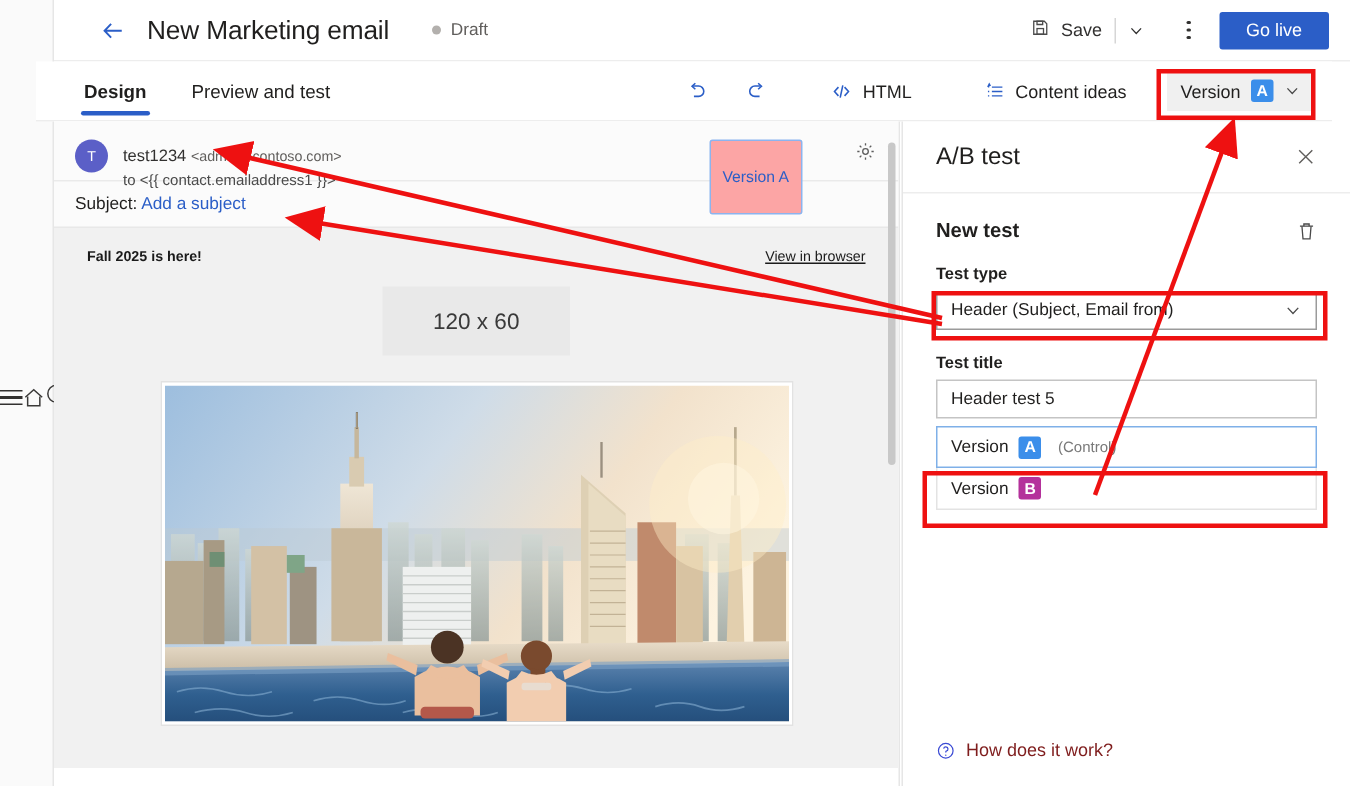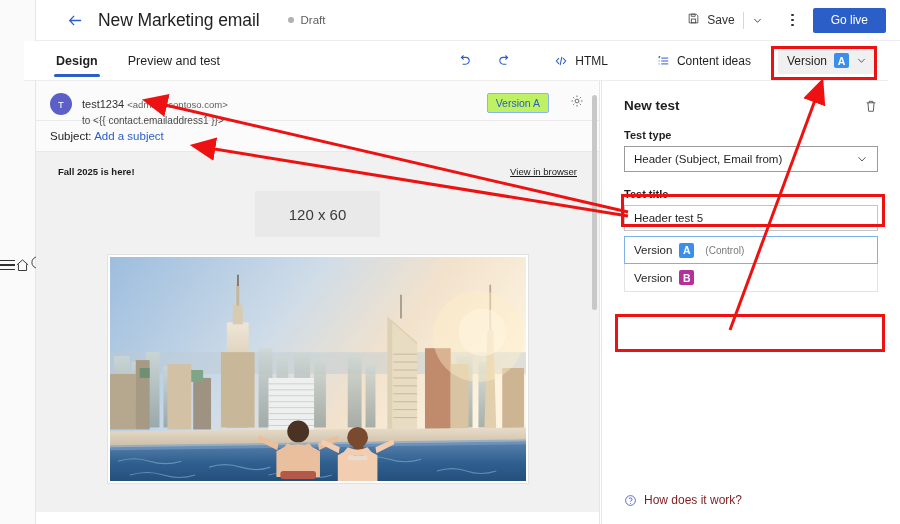--- a/index.html
+++ b/index.html
@@ -101,22 +101,22 @@
   .mailhdr-row{display:flex;align-items:flex-start;}
   .avatar{
     width:22px;height:22px;border-radius:50%;background:#5b5fc7;color:#fff;
     font-size:9.5px;display:flex;align-items:center;justify-content:center;flex:0 0 auto;margin-top:1px;
   }
   .mail-from{margin-left:10px;line-height:1.32;}
   .mf-line1{font-size:11px;color:#323130;}
   .mf-line1 .addr{font-size:9.5px;color:#605e5c;}
   .mf-line2{font-size:10px;color:#4a4a4a;margin-top:1px;}
   .ver-a-btn{
-    position:absolute;right:50px;top:12px;border:1px solid #8bb4ef;color:#2b5ec7;
-    background:#bef264;font-size:10.5px;padding:3px 8px;border-radius:2px;font-family:inherit;cursor:pointer;
+    position:absolute;right:64px;top:12px;border:1px solid #8bb4ef;color:#2b5ec7;
+    background:#fca5a5;font-size:10.5px;padding:18px 8px;border-radius:2px;font-family:inherit;cursor:pointer;
   }
   .gear{position:absolute;right:15px;top:13px;color:#5c5c5c;}
   .subjrow{
     background:#fbfbfb;border-bottom:1px solid #e8e8e8;
     padding:9px 14px;font-size:11.5px;color:#201f1e;box-sizing:border-box;
   }
   .subjrow .lnk{color:#2b5ec7;text-decoration:none;}
   .mailbody{background:#f1f1f1;padding:14px 0 0 0;height:360px;box-sizing:border-box;}
   .toprow{display:flex;justify-content:space-between;padding:0 22px;align-items:baseline;}
   .fallhead{font-size:9.5px;font-weight:bold;color:#1b1b1b;}
@@ -543,20 +543,28 @@
             <path d="M268 192 L286 184 l1 5 l-18 9z" fill="#f2cdb0"></path>
             <rect x="240" y="200" width="20" height="5" rx="2" fill="#e8dcd0"></rect>
           </g>
         </svg>
       </div>
     </div>
   </div>
   <div class="scrollbar"></div>
 
   <div class="panel">
+    <div class="panel-head">
+      <span class="panel-title">A/B test</span>
+      <span class="panel-close">
+        <svg width="15" height="15" viewBox="0 0 24 24" fill="none" stroke="#605e5c" stroke-width="1.5">
+            <path d="M5 5l14 14M19 5 5 19"></path>
+          </svg>
+      </span>
+    </div>
 
     <div class="panel-body">
       <div class="newtest-row">
         <span class="newtest">New test</span>
         <span class="trash">
           <svg width="14" height="14" viewBox="0 0 24 24" fill="none" stroke="#4a4a4a" stroke-width="1.5">
               <path d="M4.5 6.5h15"></path>
               <path d="M9 6.5V4h6v2.5"></path>
               <path d="M6.8 6.5 8 21h8l1.2-14.5"></path>
             </svg>

